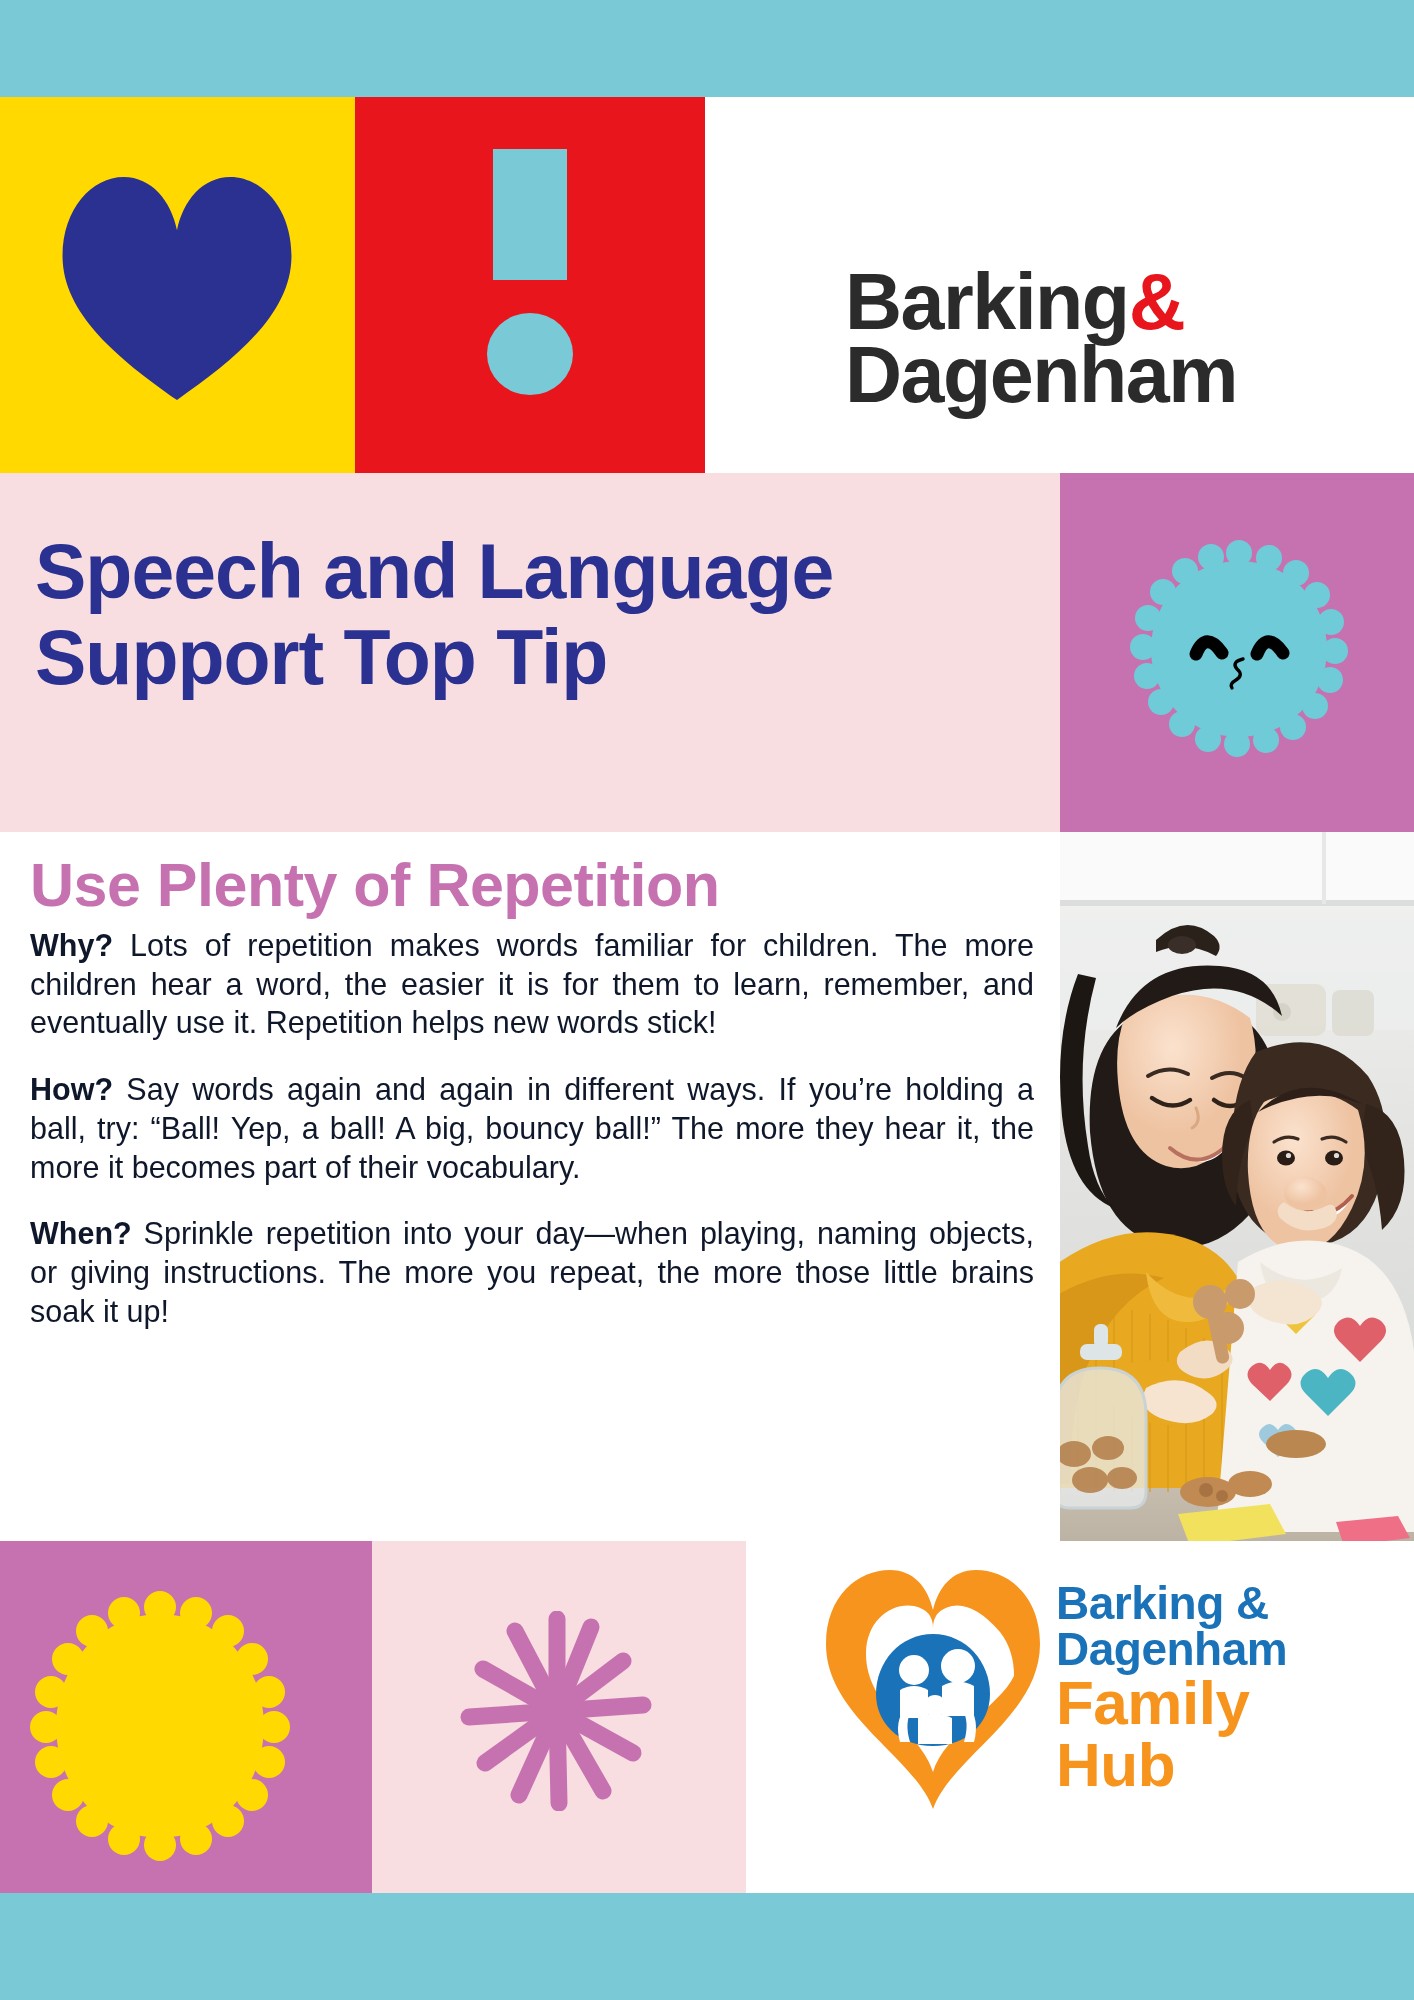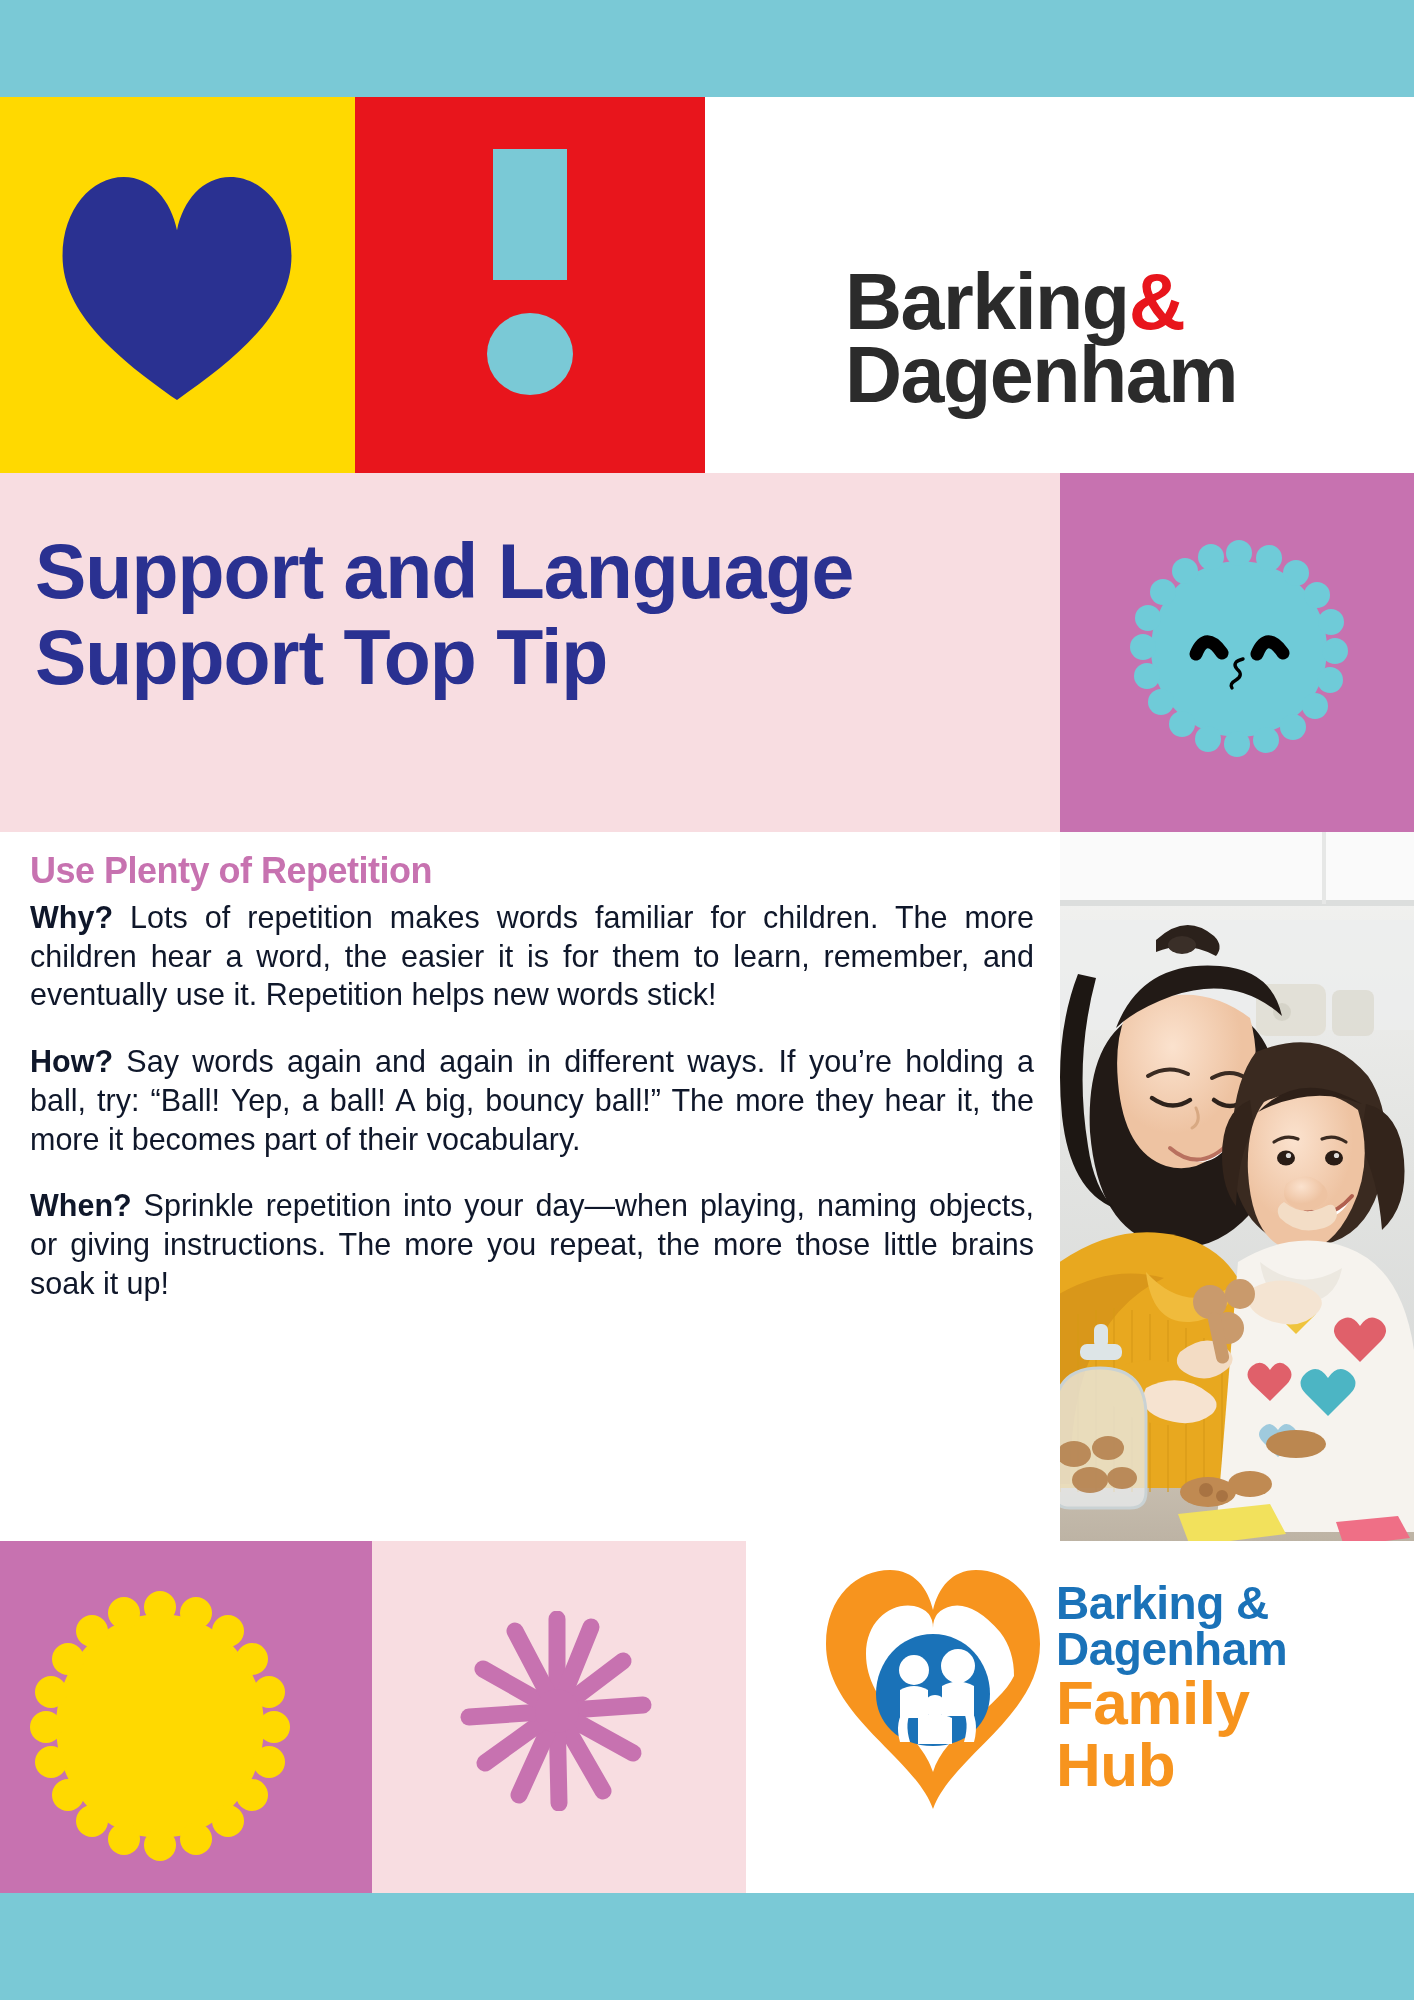--- a/index.html
+++ b/index.html
@@ -133,21 +133,21 @@
     position: absolute;
     left: 0; top: 832px;
     width: 1060px; height: 709px;
     background: #ffffff;
     padding: 0 26px 0 30px;
     box-sizing: border-box;
   }
   .section-heading {
     margin: 18px 0 6px 0;
     color: #c772b0;
-    font-size: 36px;
+    font-size: 61px;
     font-weight: bold;
     letter-spacing: -0.5px;
   }
   .body-para {
     color: #0f172a;
     font-size: 30.5px;
     line-height: 1.27;
     text-align: justify;
     margin: 0 0 28px 0;
   }
@@ -253,21 +253,21 @@
     <div class="council-logo">
       <span>Barking</span><span class="amp">&amp;</span><br>
       <span>Dagenham</span>
     </div>
 
   </div>
 
   <div class="title-band">
     <div class="title-pink">
       <div class="poster-title">
-        <span>Support and Language</span><br>
+        <span>Speech and Language</span><br>
         <span>Support Top Tip</span>
       </div>
     </div>
     <div class="title-purple">
       <div class="blob-face">
         <svg viewBox="0 0 220 220" xmlns="http://www.w3.org/2000/svg">
           <g fill="#6fcbd8">
             <circle cx="110" cy="110" r="88"></circle>
             <circle cx="110" cy="14" r="13"></circle>
               <circle cx="140" cy="19" r="13"></circle>

